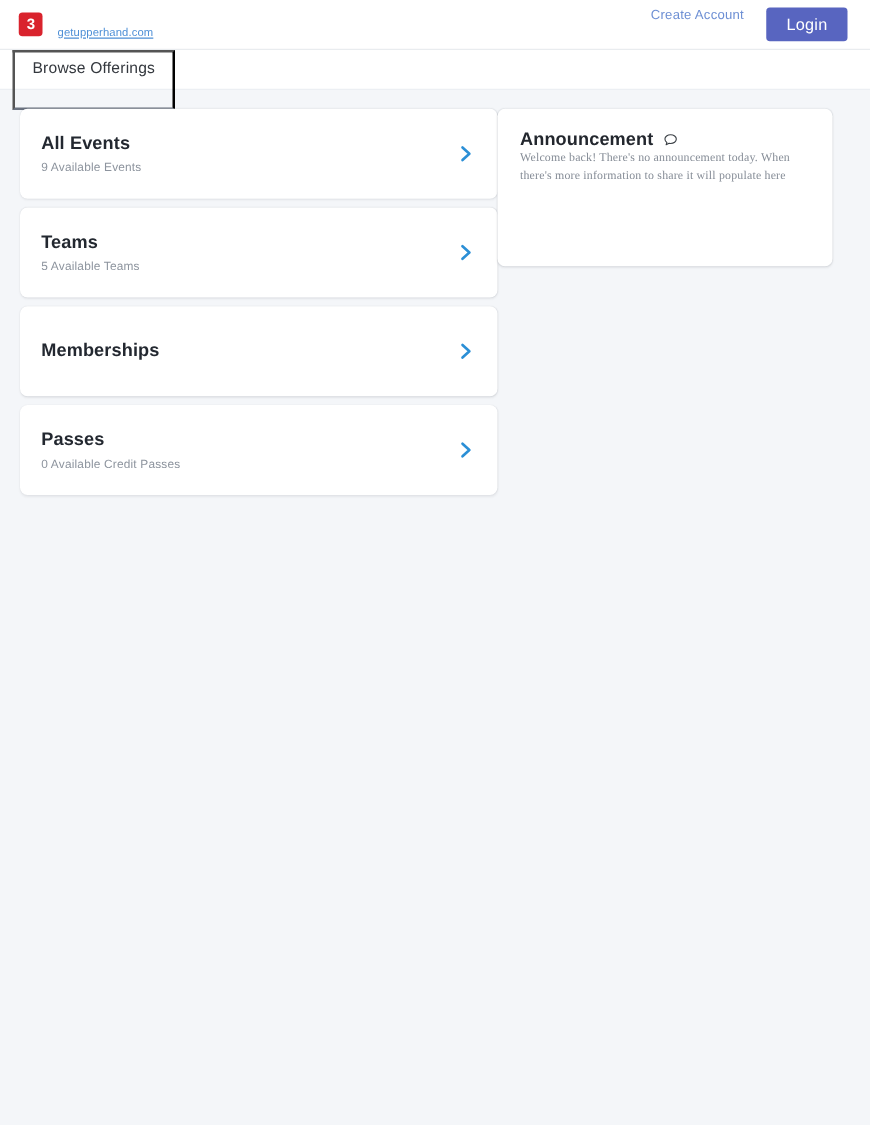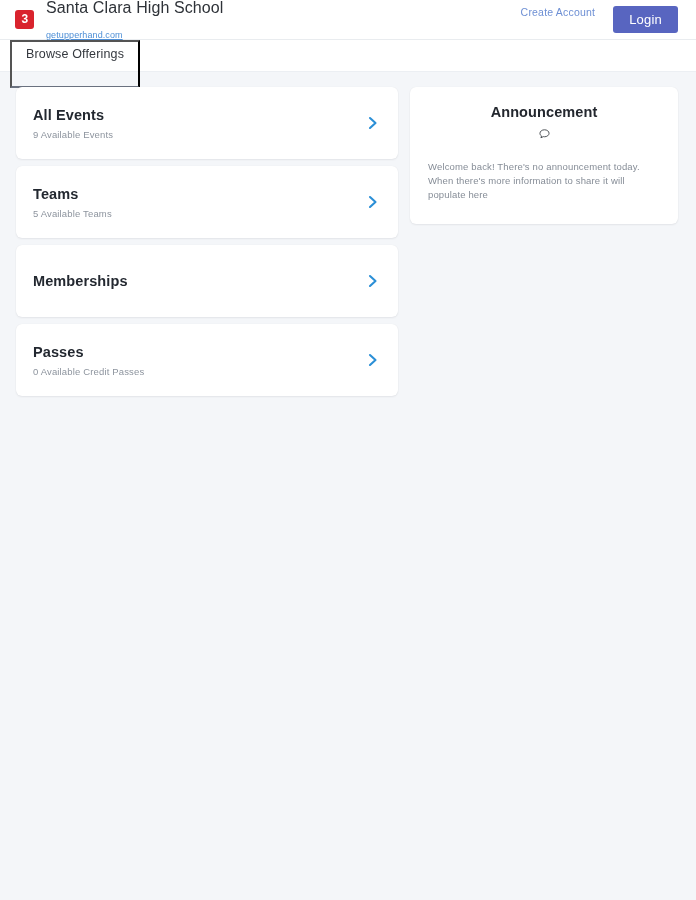--- a/index.html
+++ b/index.html
@@ -119,21 +119,21 @@
     border-bottom-color: #6b7280;
     color: #34383e;
   }
 
   
   .page {
     height: 828px;
     background: #f4f6f9;
     padding: 15px 16px 0 16px;
     display: flex;
-    gap: 12px;
+    gap: 0;
     align-items: flex-start;
   }
 
   .col-left { width: 382px; flex: none; }
   .col-right { width: 268px; flex: none; }
 
   
   .offer-card {
     background: #ffffff;
     border-radius: 6px;
@@ -180,39 +180,38 @@
     border-radius: 6px;
     padding: 17px 18px 22px 18px;
     box-shadow: 0 1px 2px rgba(24, 32, 48, 0.07), 0 0 1px rgba(24,32,48,0.08);
     min-height: 126px;
   }
 
   .announce-head {
     display: flex;
     align-items: center;
     gap: 7px;
-    flex-direction: column;
   }
 
   .announce-title {
     font-size: 14.5px;
     font-weight: 700;
     color: #23272e;
     letter-spacing: 0.1px;
   }
 
   .bubble-icon { width: 13px; height: 13px; display: block; flex: none; margin-top: 1px; }
 
   .announce-body {
-    margin-top: 19px;
     font-size: 9.5px;
     line-height: 14px;
     color: #868d97;
     letter-spacing: 0.15px;
     max-width: 218px;
+    font-family: Liberation Serif, serif;
   }
 
   
   .canvas-fade {
     position: absolute;
     left: 0;
     right: 0;
     top: 490px;
     bottom: 0;
     background: #eef1f6;
@@ -224,21 +223,20 @@
 </head>
 <body>
 
 <div class="app-wrap">
   <div class="canvas-fade"></div>
 
   <div class="header">
     <div class="brand">
       <div class="logo-mark">3</div>
       <div class="brand-text">
-        <div class="org-name">Santa Clara High School</div>
         <a class="org-domain" href="#">getupperhand.com</a>
       </div>
     </div>
 
     <div class="header-actions">
       <a class="create-account-link" href="#">Create Account</a>
       <button class="login-button">Login</button>
     </div>
   </div>
 

